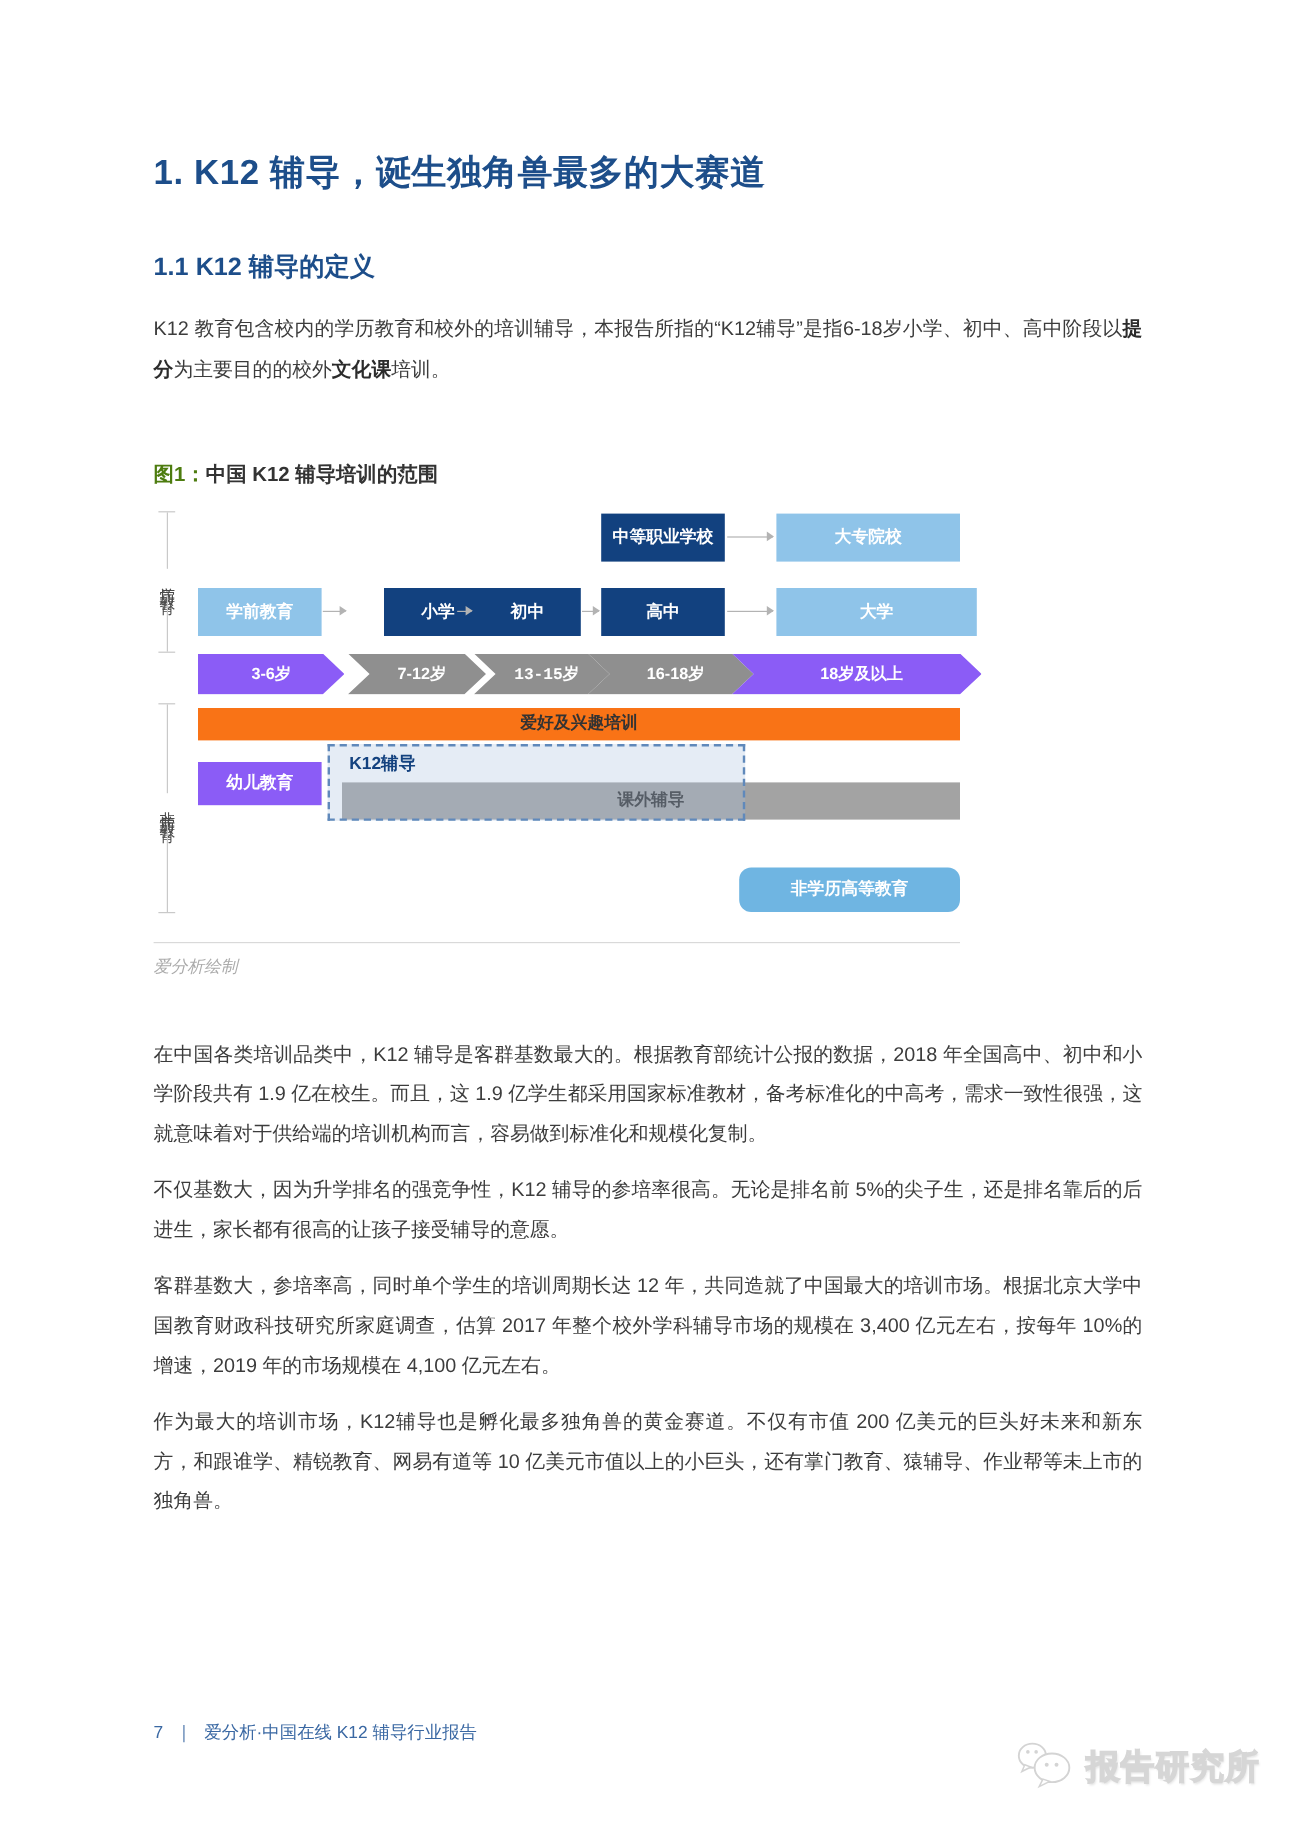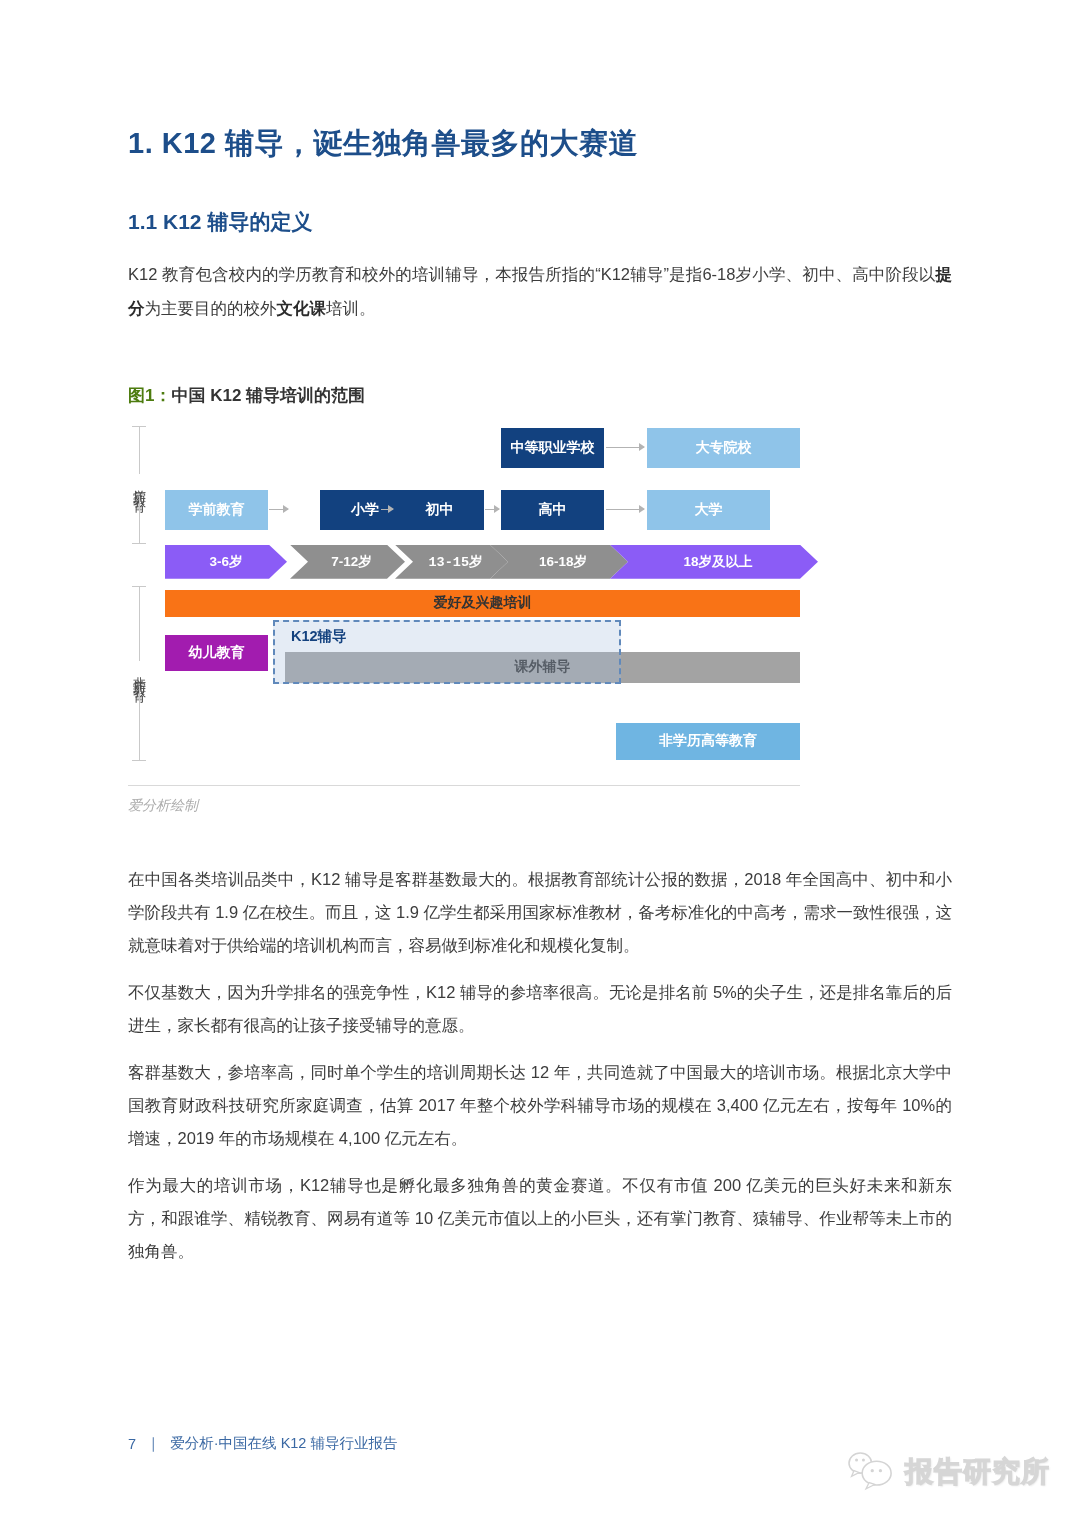--- a/index.html
+++ b/index.html
@@ -16,33 +16,33 @@
   
   .fig-caption{margin-top:58px;font-size:17px;font-weight:700;color:#333;}
   .fig-caption .fig-label{color:#4d7c0f;}
 
   
   .diagram{position:relative;width:682px;height:372px;margin-top:16px;font-size:14px;}
   .db{position:absolute;display:flex;align-items:center;justify-content:center;
       color:#fff;font-weight:700;}
   .navy{background:#12417f;}
   .lblue{background:#8fc4e9;}
-  .sky{background:#a21caf;}
+  .sky{background:#8b5cf6;}
   .sky2{background:#6fb5e2;}
   .band{position:absolute;background:#f97316;display:flex;align-items:center;justify-content:center;
         color:#333;font-weight:700;}
   .b-voc-school{left:373px;top:5px;width:103px;height:40px;}
   .b-college{left:519px;top:5px;width:153px;height:40px;}
   .b-preschool{left:37px;top:67px;width:103px;height:40px;}
   .b-primary{left:162px;top:67px;width:90px;height:40px;margin-left:30px;}
   .b-junior{left:267px;top:67px;width:89px;height:40px;}
   .b-senior{left:373px;top:67px;width:103px;height:40px;}
-  .b-university{left:519px;top:67px;width:123px;height:40px;}
+  .b-university{left:519px;top:67px;width:167px;height:40px;}
   .b-kinder{left:37px;top:212px;width:103px;height:36px;}
-  .b-nonachigher{left:488px;top:300px;width:184px;height:37px;}
+  .b-nonachigher{left:488px;top:300px;width:184px;height:37px;border-radius:10px;}
   .band-hobby{left:37px;top:167px;width:635px;height:27px;}
   .band-afterschool{left:157px;top:229px;width:515px;height:31px;background:#a3a3a3;}
   .band-voctrain{left:385px;top:257px;width:287px;height:37px;}
 
   .age{position:absolute;top:122px;height:34px;display:flex;align-items:center;justify-content:center;
        color:#fff;font-weight:700;font-size:13.5px;}
   .age-first{clip-path:polygon(0 0,calc(100% - 18px) 0,100% 50%,calc(100% - 18px) 100%,0 100%);}
   .age-n{clip-path:polygon(0 0,calc(100% - 18px) 0,100% 50%,calc(100% - 18px) 100%,0 100%,18px 50%);
          padding-left:8px;}
   .ag-l{background:#8b5cf6;} .ag-d{background:#8f8f8f;}

